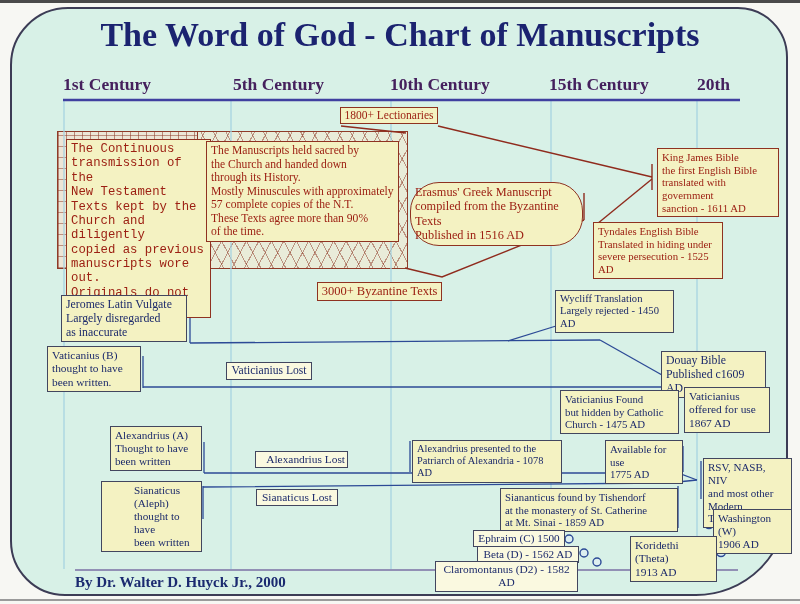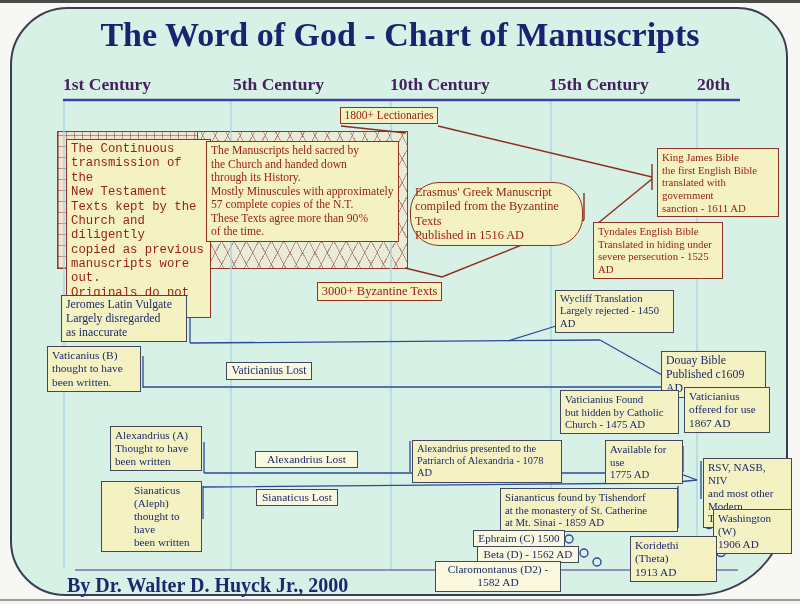--- a/index.html
+++ b/index.html
@@ -22,21 +22,21 @@
   .hatch.diamond{left:197px;top:131px;width:211px;height:138px;background-color:#e9ecd9;
       background-image:
         repeating-linear-gradient(62deg, rgba(143,58,40,.5) 0 1px, transparent 1px 11px),
         repeating-linear-gradient(-62deg, rgba(143,58,40,.5) 0 1px, transparent 1px 11px);}
   .box{position:absolute;box-sizing:border-box;background:#f4f2c2;
        white-space:pre-line;line-height:1.17;padding:2px 4px;}
   .box.maroon{border:1.6px solid #8f3221;color:#9c2013;}
   .box.navy{border:1.4px solid #42465f;color:#1c2a6b;}
   .box.center{text-align:center;padding:1px 2px;}
   .box.lite{background:#faf9e0;}
-  .credit{position:absolute;left:67px;top:574px;font-size:20px;font-weight:bold;color:#1b2a70;}
+  .credit{position:absolute;left:75px;top:574px;font-size:15px;font-weight:bold;color:#1b2a70;}
 </style>
 </head>
 <body>
 
 <div id="stage">
   <div class="scanline-top"></div>
   <div class="panel"></div>
 
   <div class="title">The Word of God - Chart of Manuscripts</div>
 
@@ -137,40 +137,40 @@
   <div class="box navy" style="left:560px;top:390px;width:119px;font-size:10.8px;">Vaticianius Found
 but hidden by Catholic
 Church - 1475 AD</div>
   <div class="box navy" style="left:684px;top:387px;width:86px;font-size:11.4px;">Vaticianius
 offered for use
 1867 AD</div>
 
   <div class="box navy" style="left:110px;top:426px;width:92px;font-size:11.2px;">Alexandrius (A)
 Thought to have
 been written</div>
-  <div class="box navy center lite" style="left:255px;top:451px;width:103px;font-size:11.4px;">Alexandrius Lost</div>
+  <div class="box navy center lite" style="left:255px;top:451px;width:93px;font-size:11.4px;text-align:right;">Alexandrius Lost</div>
   <div class="box navy" style="left:412px;top:440px;width:150px;font-size:10.4px;">Alexandrius presented to the
 Patriarch of Alexandria - 1078 AD</div>
   <div class="box navy" style="left:605px;top:440px;width:78px;font-size:10.8px;">Available for use
 1775 AD</div>
   <div class="box navy" style="left:703px;top:458px;width:89px;font-size:11px;">RSV, NASB, NIV
 and most other
 Modern Tranlastions.</div>
 
   <div class="box navy" style="left:101px;top:481px;width:101px;font-size:11.2px;padding-left:32px;">Sianaticus (Aleph)
 thought to have
 been written</div>
   <div class="box navy center lite" style="left:256px;top:489px;width:82px;font-size:11.4px;">Sianaticus Lost</div>
   <div class="box navy" style="left:500px;top:488px;width:178px;font-size:10.8px;">Siananticus found by Tishendorf
 at the monastery of St. Catherine
 at Mt. Sinai - 1859 AD</div>
   <div class="box navy" style="left:713px;top:509px;width:79px;font-size:11.2px;">Washington (W)
 1906 AD</div>
 
   <div class="box navy center lite" style="left:473px;top:530px;width:92px;font-size:11.2px;">Ephraim (C) 1500</div>
   <div class="box navy center lite" style="left:477px;top:546px;width:102px;font-size:11.2px;">Beta (D) - 1562 AD</div>
-  <div class="box navy center lite" style="left:435px;top:561px;width:126px;font-size:11.4px;">Claromontanus (D2) - 1582 AD</div>
+  <div class="box navy center lite" style="left:435px;top:561px;width:143px;font-size:11.4px;">Claromontanus (D2) - 1582 AD</div>
   <div class="box navy" style="left:630px;top:536px;width:87px;font-size:11.4px;">Koridethi (Theta)
 1913 AD</div>
 
   <div class="credit">By Dr. Walter D. Huyck Jr., 2000</div>
   <div class="scanline-bottom"></div>
 </div>
 
 </body></html>

